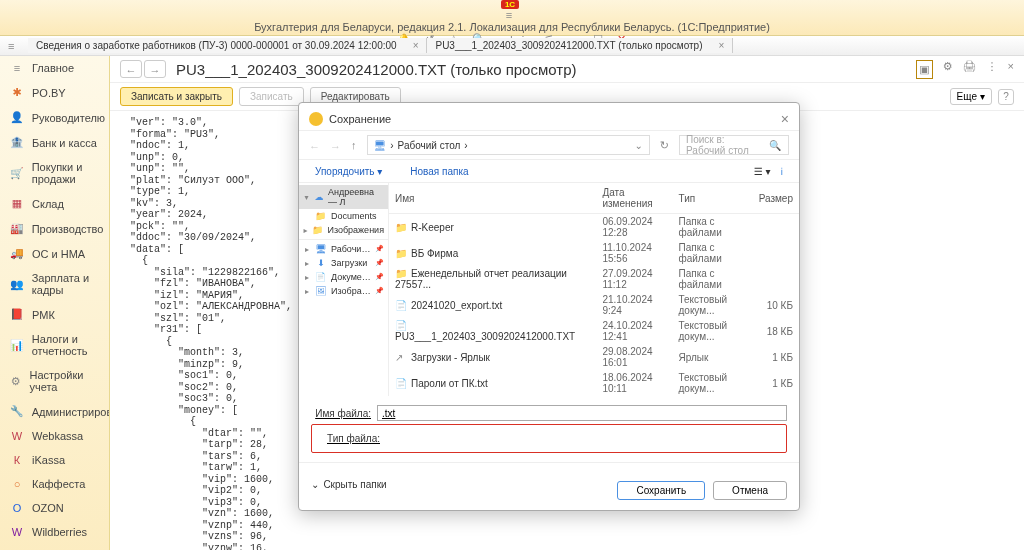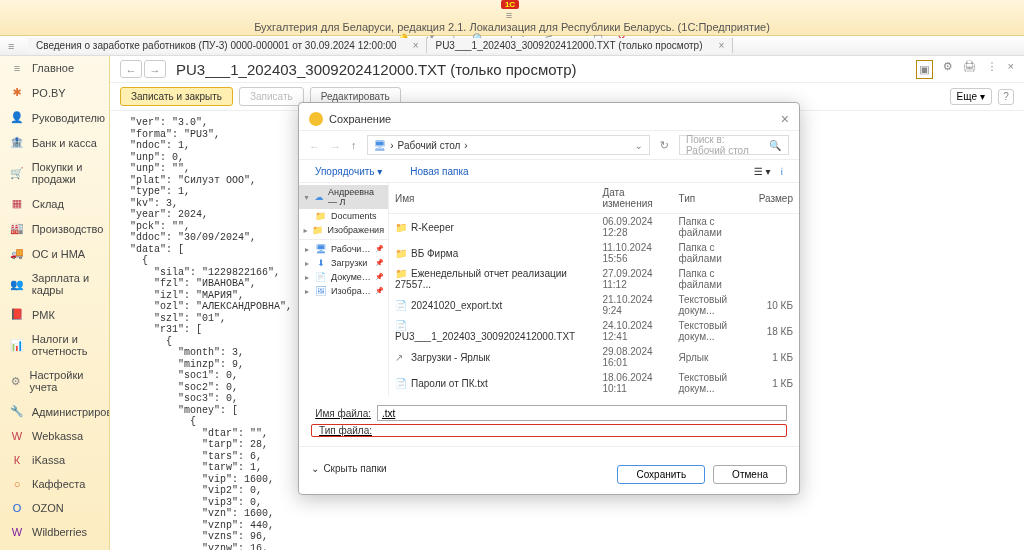--- a/index.html
+++ b/index.html
@@ -67,21 +67,21 @@
 .dlg-list table { width: 100%; font-size: 10px; border-collapse: collapse; }
 .dlg-list th { text-align: left; color: #555; font-weight: normal; padding: 4px 6px; border-bottom: 1px solid #eee; }
 .dlg-list td { padding: 2px 6px; color: #333; }
 .dlg-list .fico { width: 12px; display: inline-block; margin-right: 4px; }
 .folder-ico { color: #f5b030; }
 .file-ico { color: #888; }
 .dlg-fields { padding: 6px 12px; text-decoration: underline; }
 .dlg-fields .row { display: flex; align-items: center; gap: 6px; margin: 3px 0; }
 .dlg-fields label { width: 60px; font-size: 10px; color: #333; text-align: right; }
 .dlg-fields input, .dlg-fields select { flex: 1; font-size: 10px; padding: 1px 4px; border: 1px solid #aaa; height: 16px; }
-.dlg-fields .filetype-row { border: 1.5px solid #d93025; border-radius: 2px; padding: 0; }
+.dlg-fields .filetype-row { border: 1.5px solid #d93025; border-radius: 2px; padding: 8px; }
 .dlg-footer { display: flex; align-items: center; padding: 6px 12px 10px; gap: 8px; border-top: 1px solid #eee; }
 .dlg-footer .hide { font-size: 10px; color: #333; display: flex; gap: 4px; align-items: center; }
 .dlg-footer .spacer { flex: 1; }
 .dlg-footer button { font-size: 10px; padding: 3px 18px; border: 1px solid #aaa; background: #fff; border-radius: 3px; margin-top: 12px; }
 .dlg-footer button.primary { border-color: #4a90e2; }
 </style>
 </head>
 <body>
 
 <div class="titlebar">

